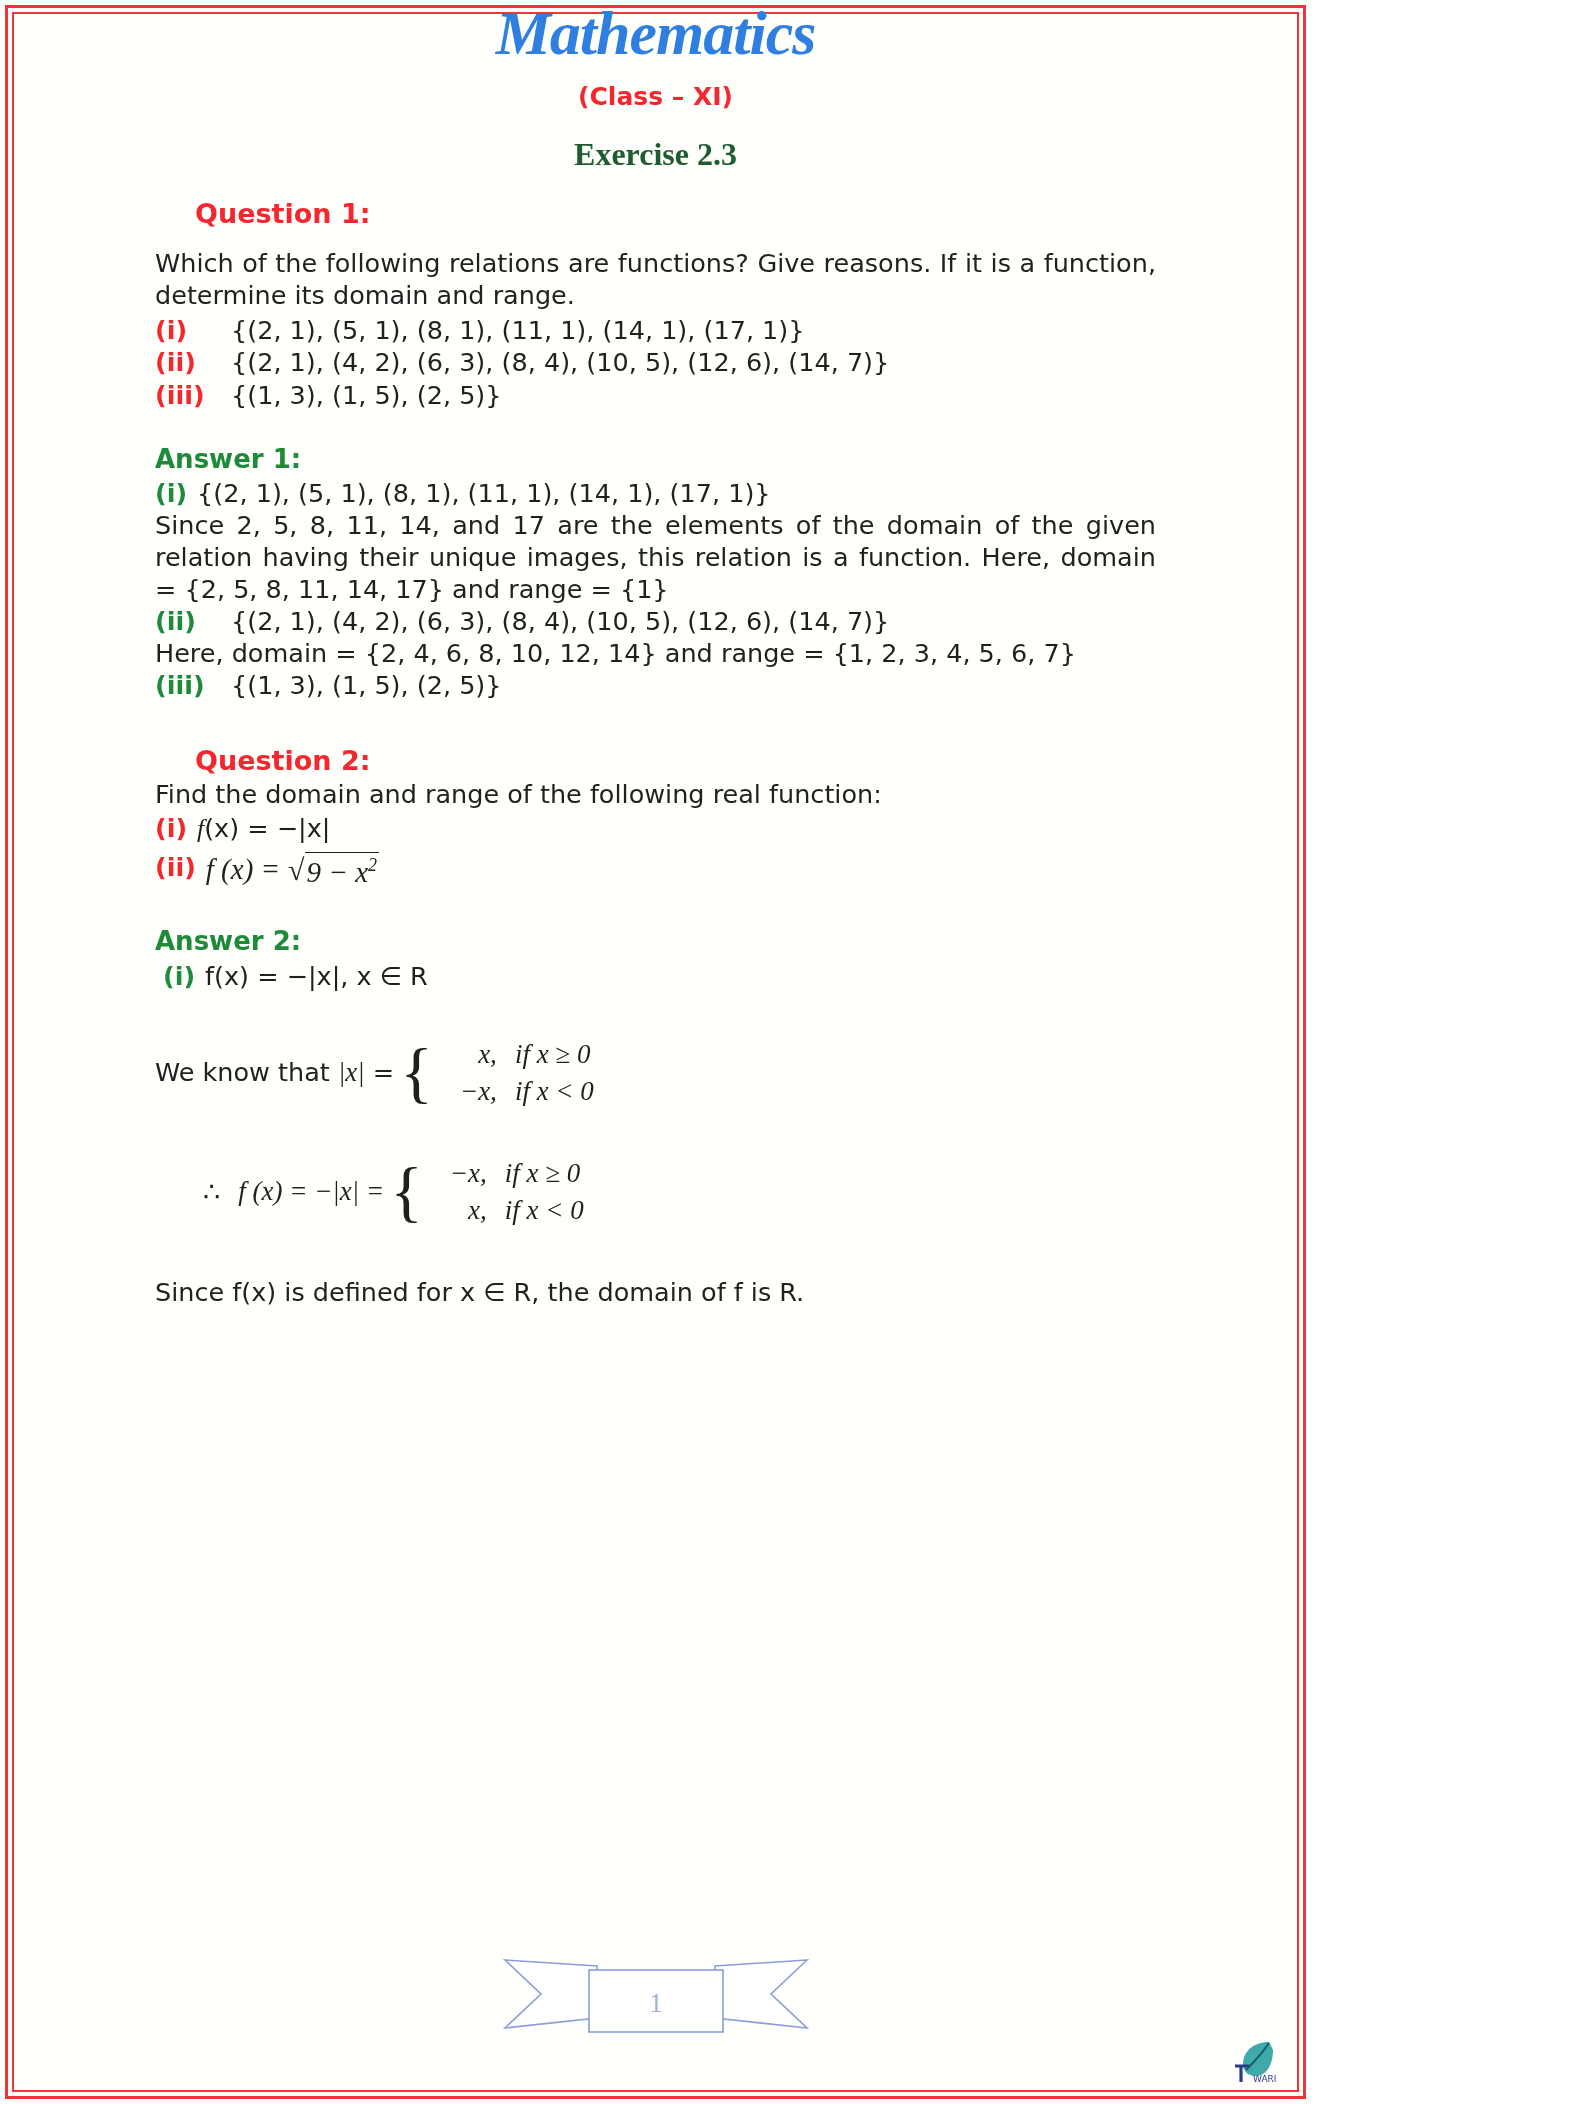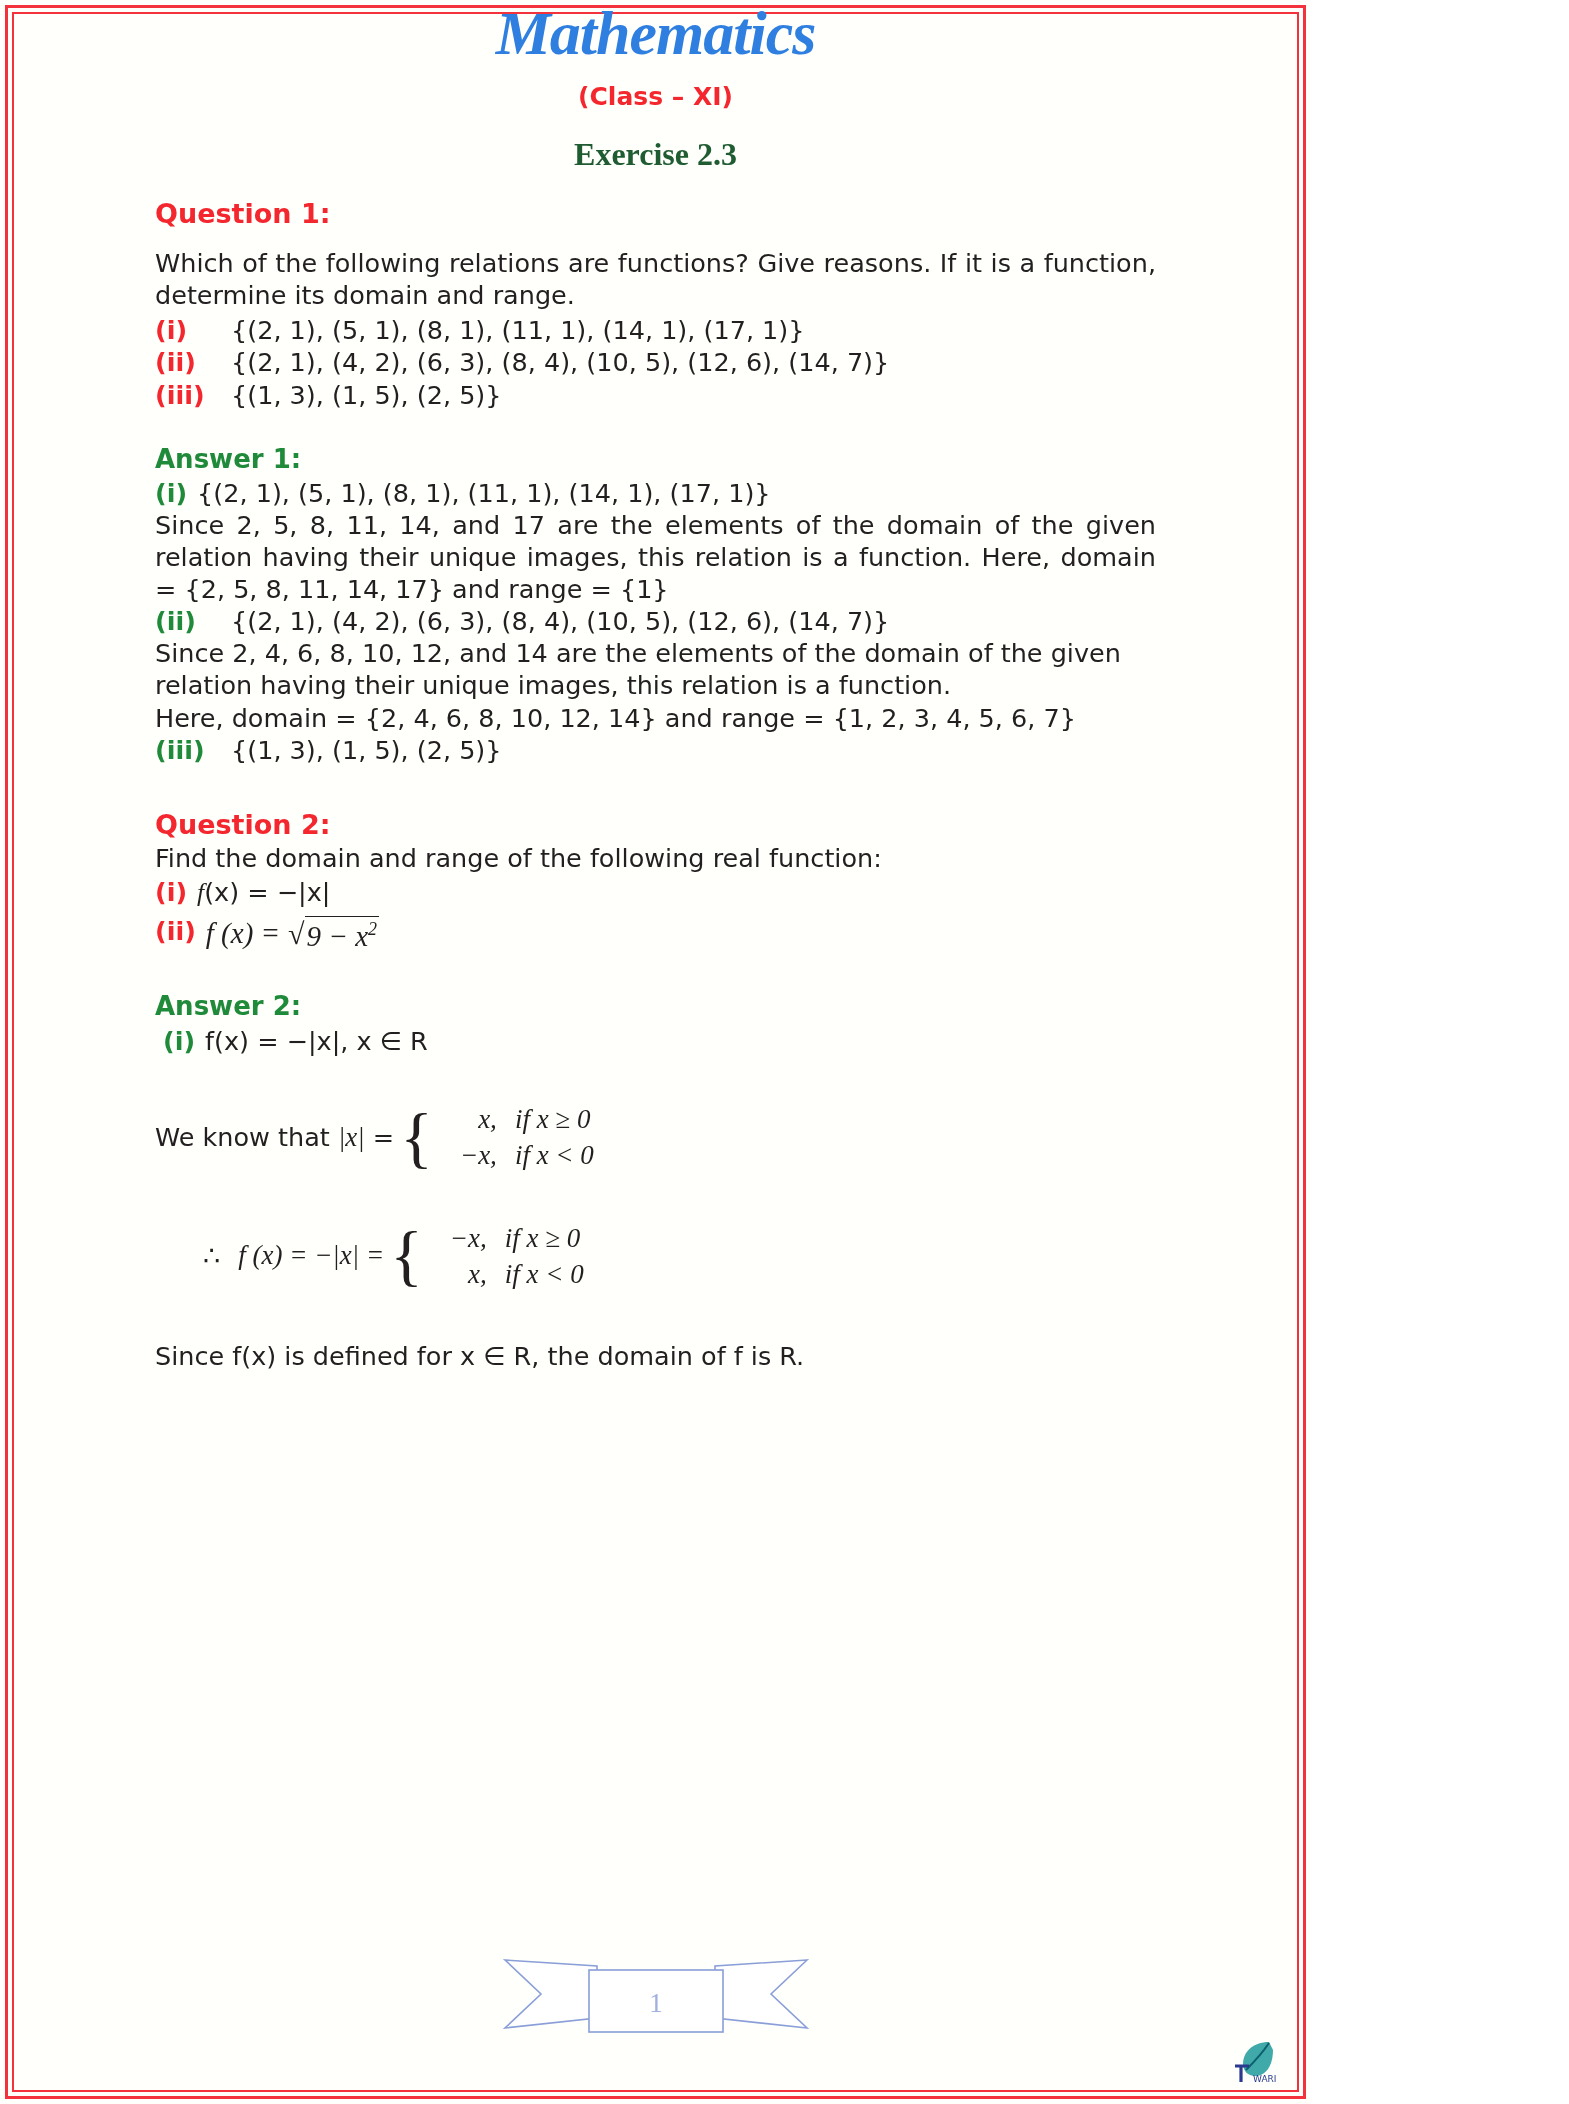--- a/index.html
+++ b/index.html
@@ -77,20 +77,21 @@
     margin-top: 29px;
     line-height: 1.0;
   }
 
   .q-head {
     font-family: "DejaVu Sans", sans-serif;
     font-weight: bold;
     font-size: 27px;
     color: #f4262e;
     margin-top: 28px;
+    margin-left: 40px;
   }
   .a-head {
     font-family: "DejaVu Sans", sans-serif;
     font-weight: bold;
     font-size: 26px;
     color: #1f8b3a;
   }
   .body-text {
     font-family: "DejaVu Sans", sans-serif;
     font-size: 25.5px;
@@ -230,21 +231,20 @@
     <div class="enum-row" style="margin-top:3px;">
       <span class="enum-label-green w-tight">(i)</span>
       <span>{(2, 1), (5, 1), (8, 1), (11, 1), (14, 1), (17, 1)}</span>
     </div>
     <div class="body-text">Since 2, 5, 8, 11, 14, and 17 are the elements of the domain of the given relation having their unique images, this relation is a function. Here, domain = {2, 5, 8, 11, 14, 17} and range = {1}</div>
 
     <div class="enum-row">
       <span class="enum-label-green w-fixed">(ii)</span>
       <span>{(2, 1), (4, 2), (6, 3), (8, 4), (10, 5), (12, 6), (14, 7)}</span>
     </div>
-    <div class="body-text nojust">Since 2, 4, 6, 8, 10, 12, and 14 are the elements of the domain of the given relation having their unique images, this relation is a function.</div>
     <div class="body-text nojust">Here, domain = {2, 4, 6, 8, 10, 12, 14} and range = {1, 2, 3, 4, 5, 6, 7}</div>
 
     <div class="enum-row">
       <span class="enum-label-green w-fixed">(iii)</span>
       <span>{(1, 3), (1, 5), (2, 5)}</span>
     </div>
 
     <div class="q-head" style="margin-top:43px;">Question 2:</div>
     <div class="body-text nojust" style="margin-top:2px;">Find the domain and range of the following real function:</div>
 

